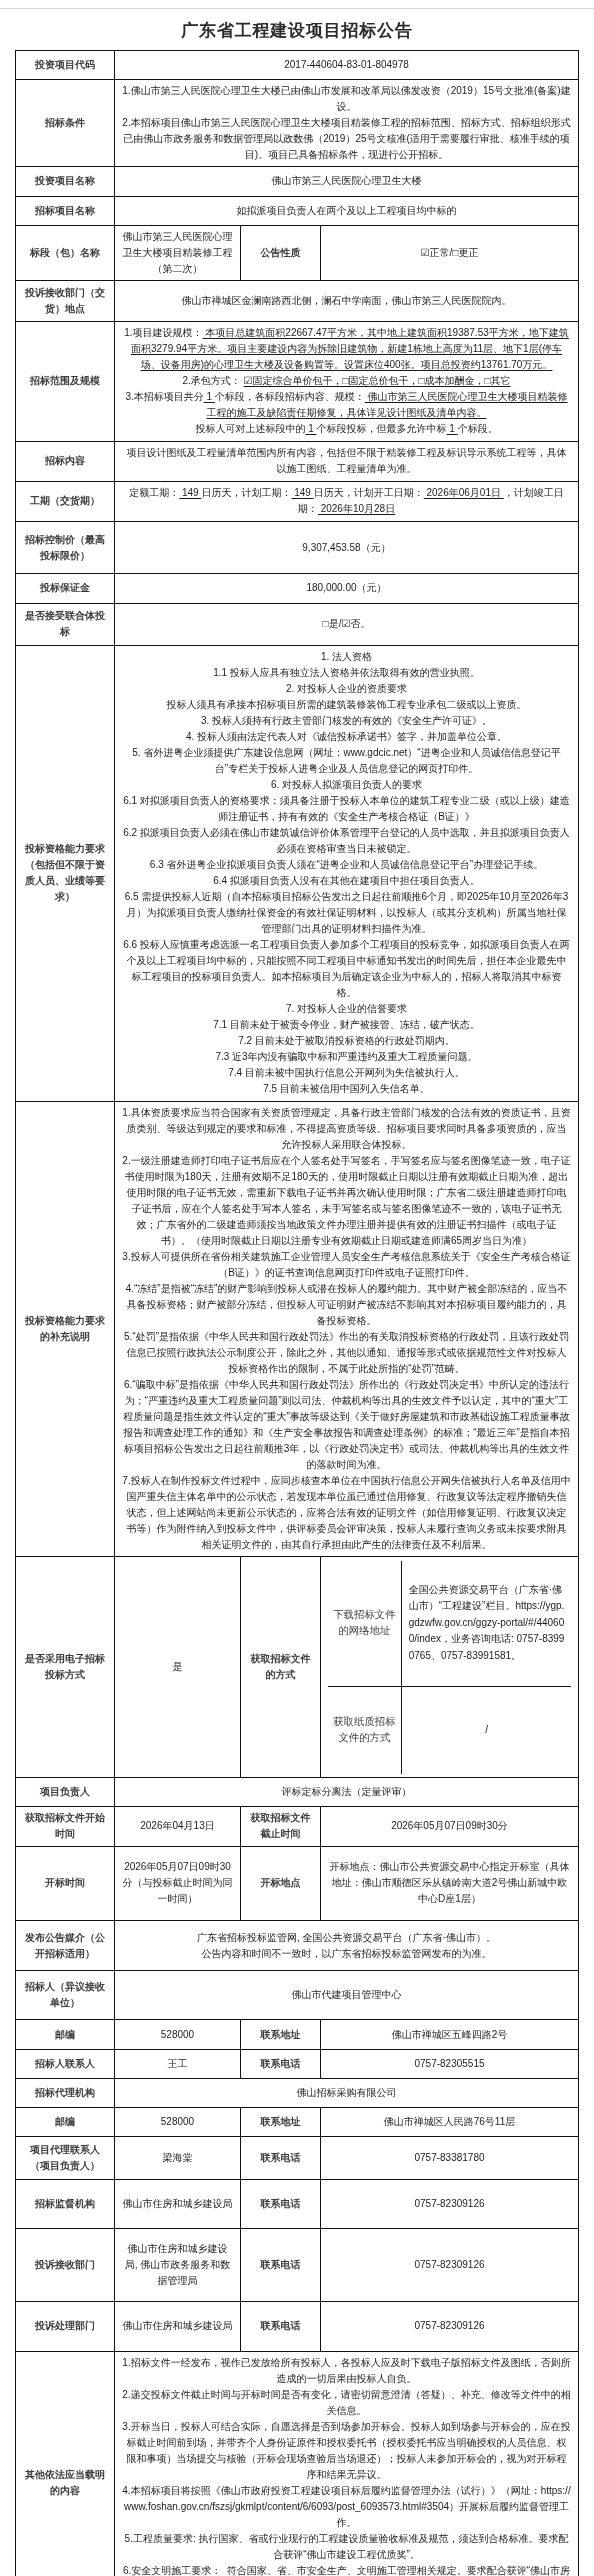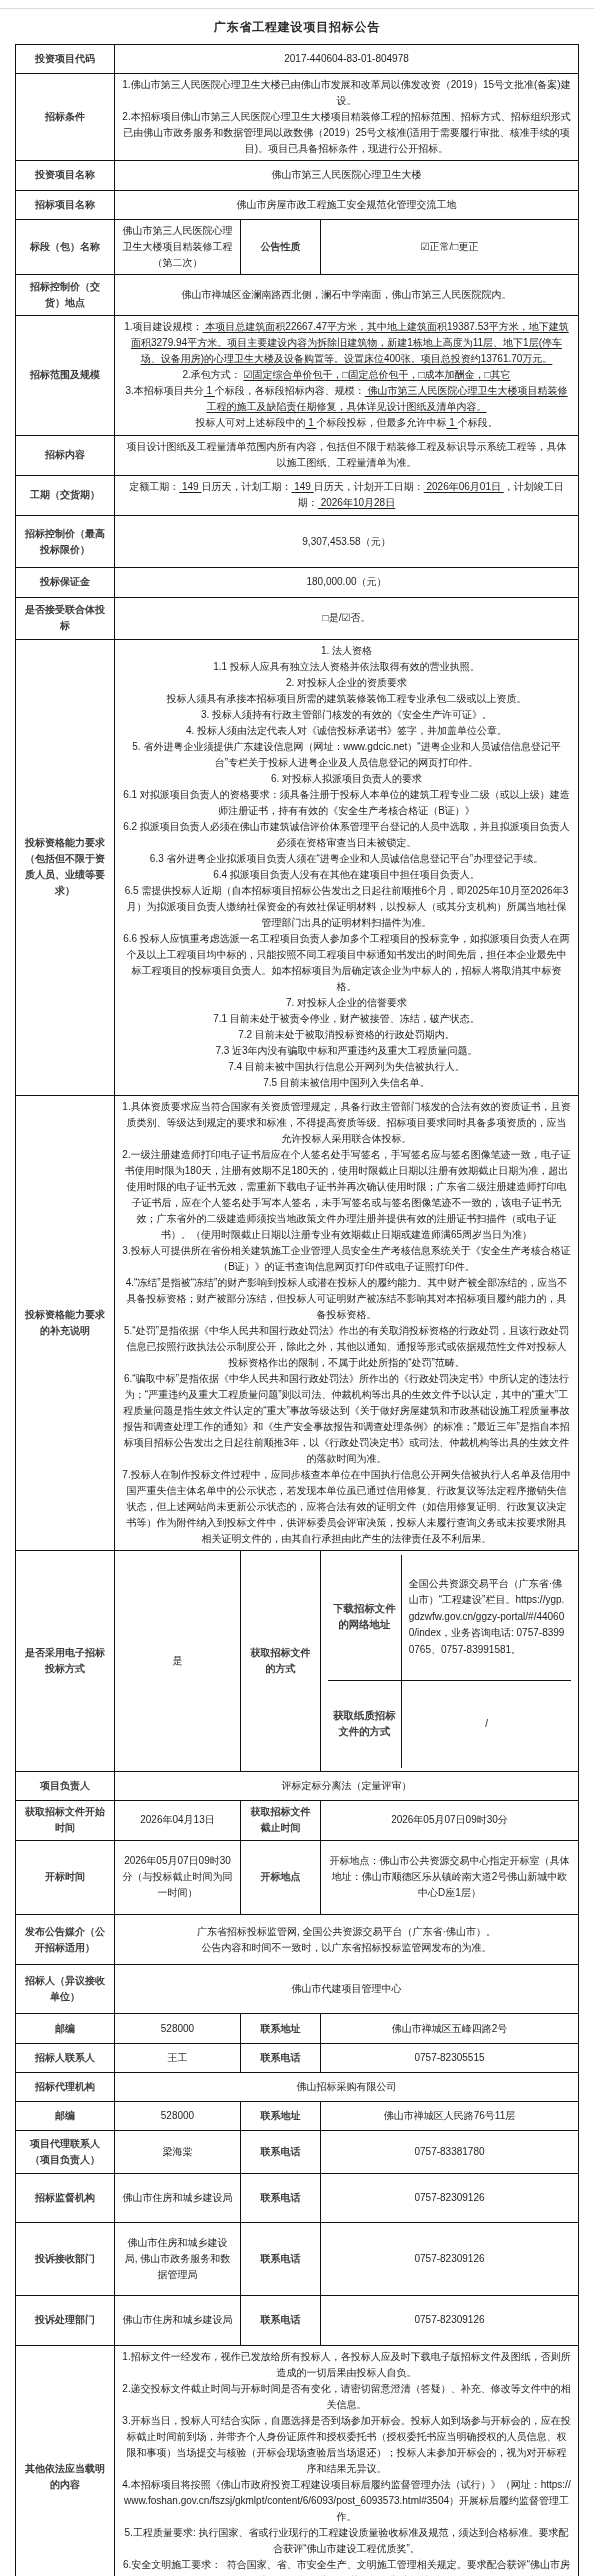--- a/index.html
+++ b/index.html
@@ -11,21 +11,21 @@
     -webkit-font-smoothing: antialiased;
   }
   .top-rule {
     height: 0.8px;
     background: #d9d9d9;
     margin-top: 8.3px;
   }
   h1.doc-title {
     margin: 10px 0 7.5px 0;
     text-align: center;
-    font-size: 12px;
+    font-size: 17px;
     font-weight: bold;
     color: #2b2b2b;
     letter-spacing: 0.8px;
   }
   table.notice {
     width: 564px;
     margin: 0 auto;
     border-collapse: collapse;
     border: 1.7px solid #111111;
     table-layout: fixed;
@@ -68,21 +68,21 @@
   .subrow { display: flex; align-items: stretch; }
   .subrow + .subrow { border-top: 0.8px solid #111111; }
   .sub-lbl {
     width: 65px;
     flex: 0 0 65px;
     border-right: 0.8px solid #111111;
     display: flex;
     align-items: center;
     justify-content: center;
     text-align: center;
-    font-weight: bold;
+    font-weight: normal;
     color: #3d3d3d;
     font-size: 10.4px;
     line-height: 1.5;
     padding: 3.3px 4.2px;
   }
   .sub-val {
     flex: 1 1 auto;
     padding: 5px 6.7px;
     font-size: 10px;
     line-height: 1.65;
@@ -121,33 +121,33 @@
 2.本招标项目佛山市第三人民医院心理卫生大楼项目精装修工程的招标范围、招标方式、招标组织形式已由佛山市政务服务和数据管理局以政数佛（2019）25号文核准(适用于需要履行审批、核准手续的项目)。项目已具备招标条件，现进行公开招标。</td>
   </tr>
 
   <tr class="h34">
     <td class="lbl">投资项目名称</td>
     <td class="val-l" colspan="3">佛山市第三人民医院心理卫生大楼</td>
   </tr>
 
   <tr class="h34">
     <td class="lbl">招标项目名称</td>
-    <td class="val-l" colspan="3">佛山市房屋市政工程施工安全规范化管理交流工地</td>
+    <td class="val-l" colspan="3">如拟派项目负责人在两个及以上工程项目均中标的</td>
   </tr>
 
   <tr class="h64">
     <td class="lbl">标段（包）名称</td>
     <td class="val-l">佛山市第三人民医院心理卫生大楼项目精装修工程（第二次）</td>
     <td class="lbl">公告性质</td>
     <td class="val-c">☑正常/□更正</td>
   </tr>
 
 
   <tr class="h48">
-    <td class="lbl">招标控制价（交货）地点</td>
+    <td class="lbl">投诉接收部门（交货）地点</td>
     <td class="val-l" colspan="3">佛山市禅城区金澜南路西北侧，澜石中学南面，佛山市第三人民医院院内。</td>
   </tr>
 
 
   <tr>
     <td class="lbl">招标范围及规模</td>
     <td class="val-l pre" colspan="3">1.项目建设规模：<u> 本项目总建筑面积22667.47平方米，其中地上建筑面积19387.53平方米，地下建筑面积3279.94平方米。项目主要建设内容为拆除旧建筑物，新建1栋地上高度为11层、地下1层(停车场、设备用房)的心理卫生大楼及设备购置等。设置床位400张。项目总投资约13761.70万元。</u>
 2.承包方式： <u>☑固定综合单价包干，□固定总价包干，□成本加酬金，□其它</u>
 3.本招标项目共分<u> 1 </u>个标段，各标段招标内容、规模：<u> 佛山市第三人民医院心理卫生大楼项目精装修工程的施工及缺陷责任期修复，具体详见设计图纸及清单内容。</u>
 投标人可对上述标段中的<u> 1 </u>个标段投标，但最多允许中标<u> 1 </u>个标段。</td>

